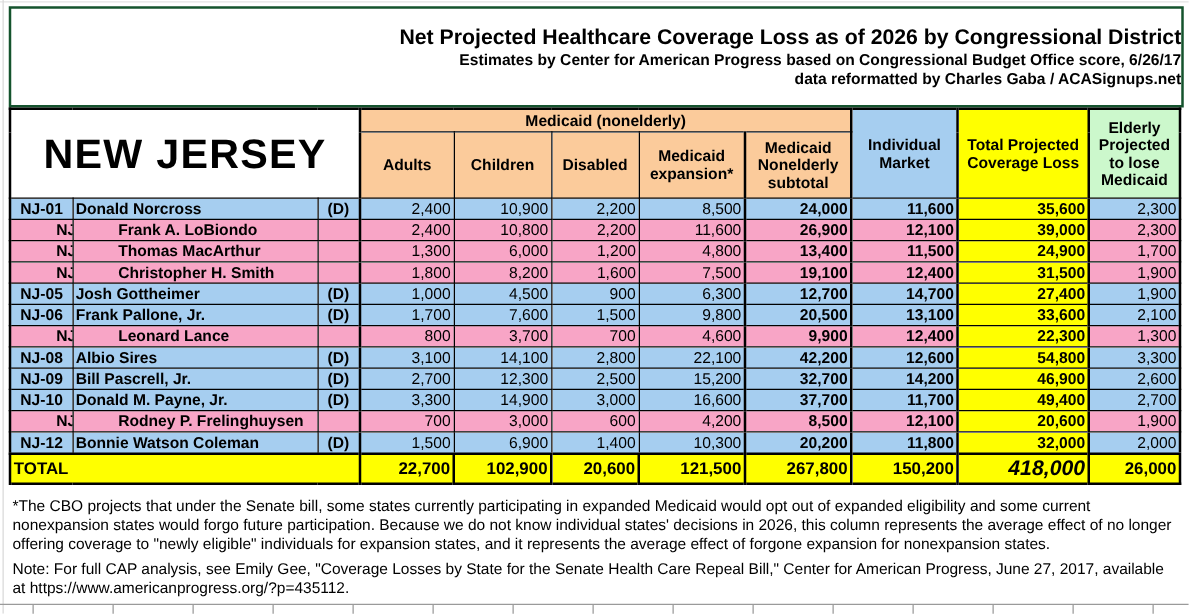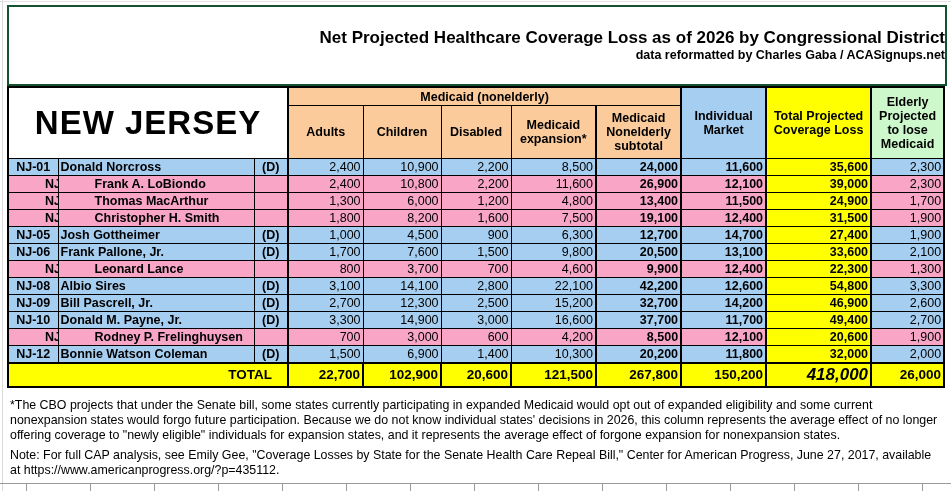--- a/index.html
+++ b/index.html
@@ -47,21 +47,21 @@
   td.c-name{text-align:left;font-weight:bold;padding-left:4px;}
   td.c-party{text-align:center;font-weight:bold;}
   td.c-num{text-align:right;padding-right:8px;}
   td.c-bold{font-weight:bold;}
   table.cov td.c-total{background:#FFFF00;font-weight:bold;}
 
   tr.total-row td{
     background:#FFFF00;height:22px;font-size:13.5px;font-weight:bold;
     border-top-width:2px;border-left-width:2px;
   }
-  tr.total-row td.t-label{text-align:right;padding-right:15px;}
+  tr.total-row td.t-label{text-align:left;padding-right:15px;}
   tr.total-row td.grand{font-size:17px;font-style:italic;}
 
   
   .footnote{
     position:absolute;left:10px;width:933px;font-size:12.4px;line-height:1.2;
     font-weight:normal;text-align:left;
   }
   #fn-asterisk{top:398px;}
   #fn-note{top:448px;}
 </style>
@@ -83,20 +83,21 @@
     <span class="tick" style="left: 602px;"></span>
     <span class="tick" style="left: 666px;"></span>
     <span class="tick" style="left: 730px;"></span>
     <span class="tick" style="left: 794px;"></span>
     <span class="tick" style="left: 858px;"></span>
     <span class="tick" style="left: 922px;"></span>
   </div>
 
 <div class="title-box">
   <div class="title-main">Net Projected Healthcare Coverage Loss as of 2026 by Congressional District</div>
+  <div class="title-sub">Estimates by Center for American Progress based on Congressional Budget Office score, 6/26/17</div>
   <div class="title-sub">data reformatted by Charles Gaba / ACASignups.net</div>
 </div>
 
 <table class="cov">
   <colgroup>
     <col style="width:50px">
       <col style="width:196px">
       <col style="width:34px">
     <col style="width:75px">
       <col style="width:78px">

